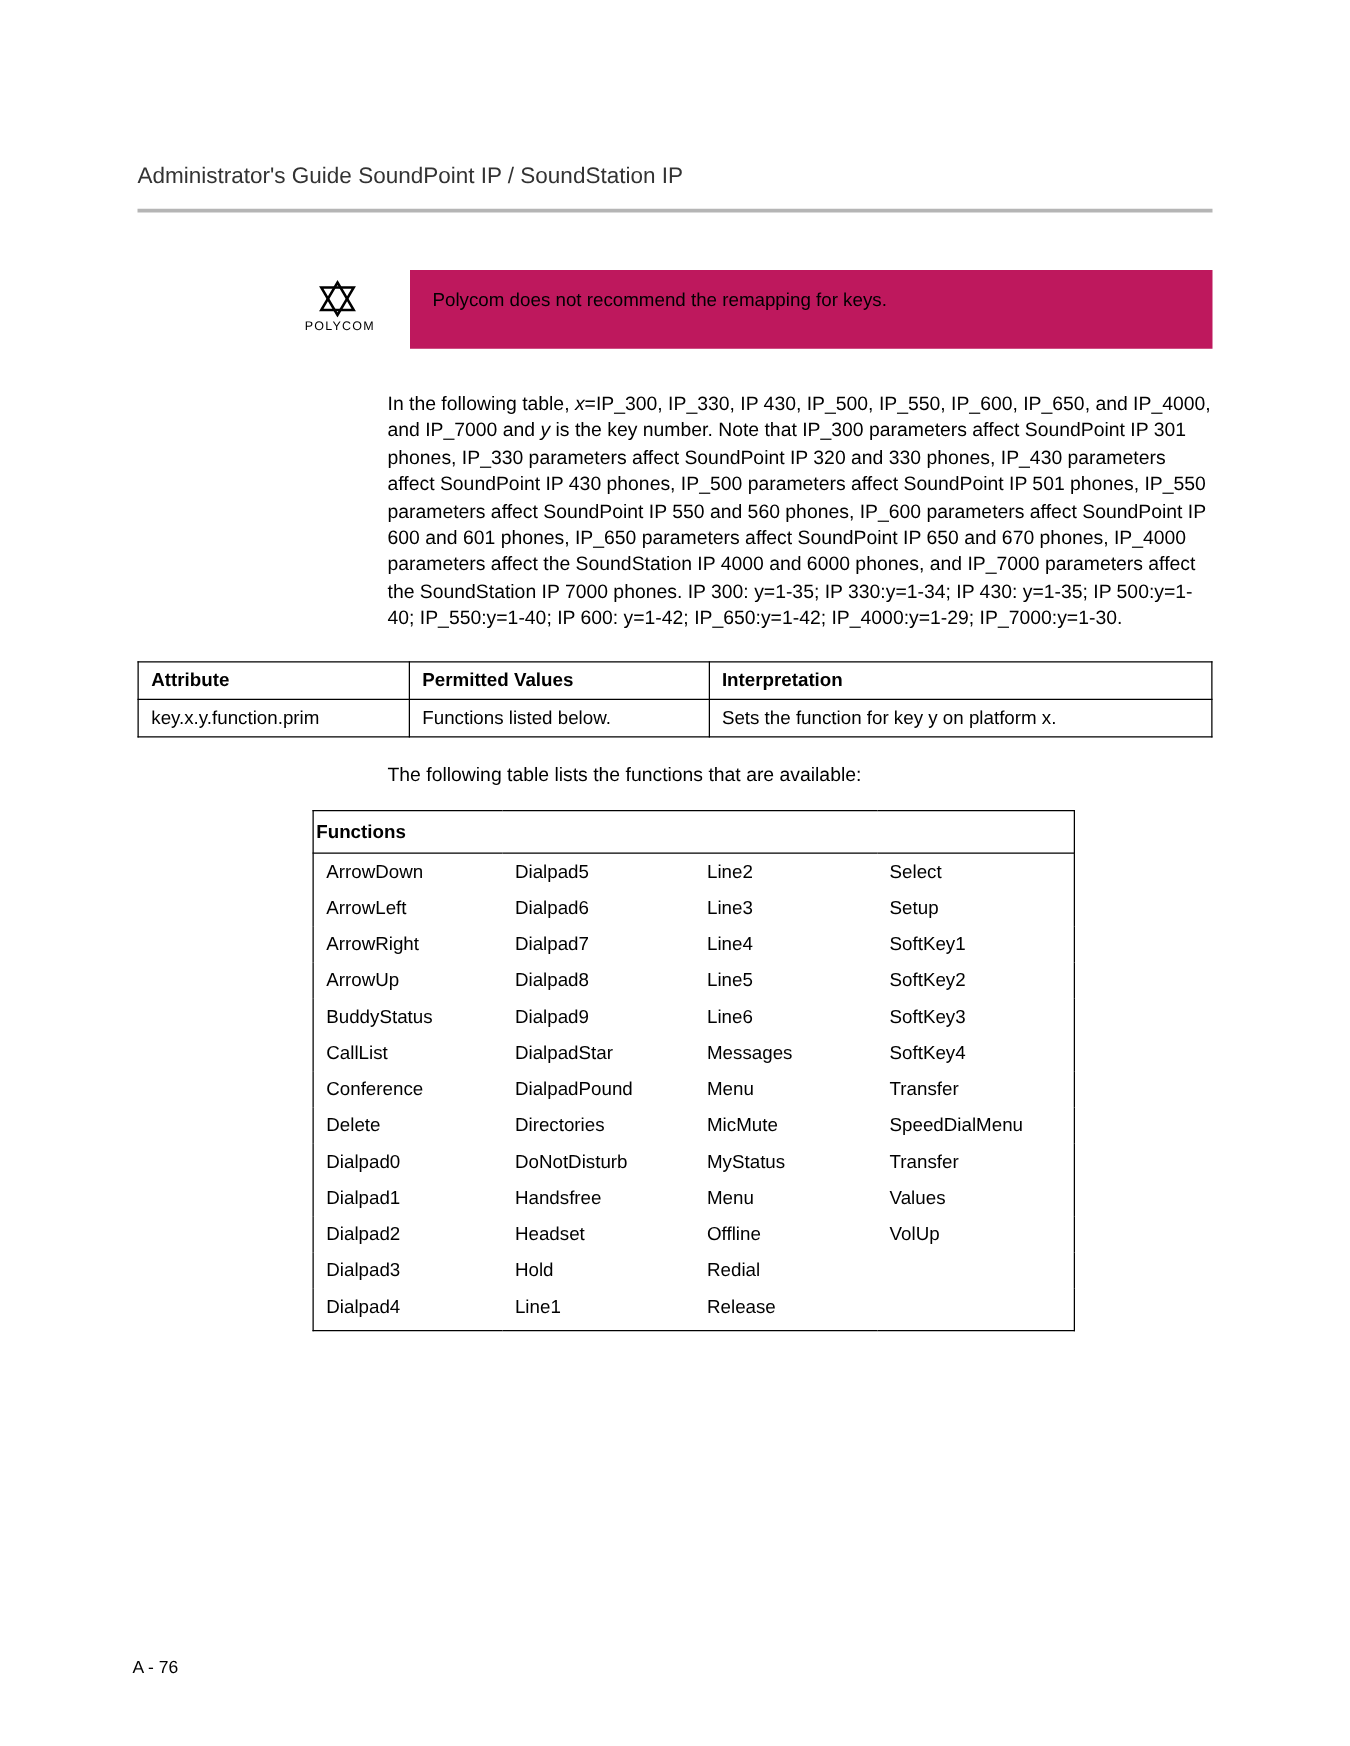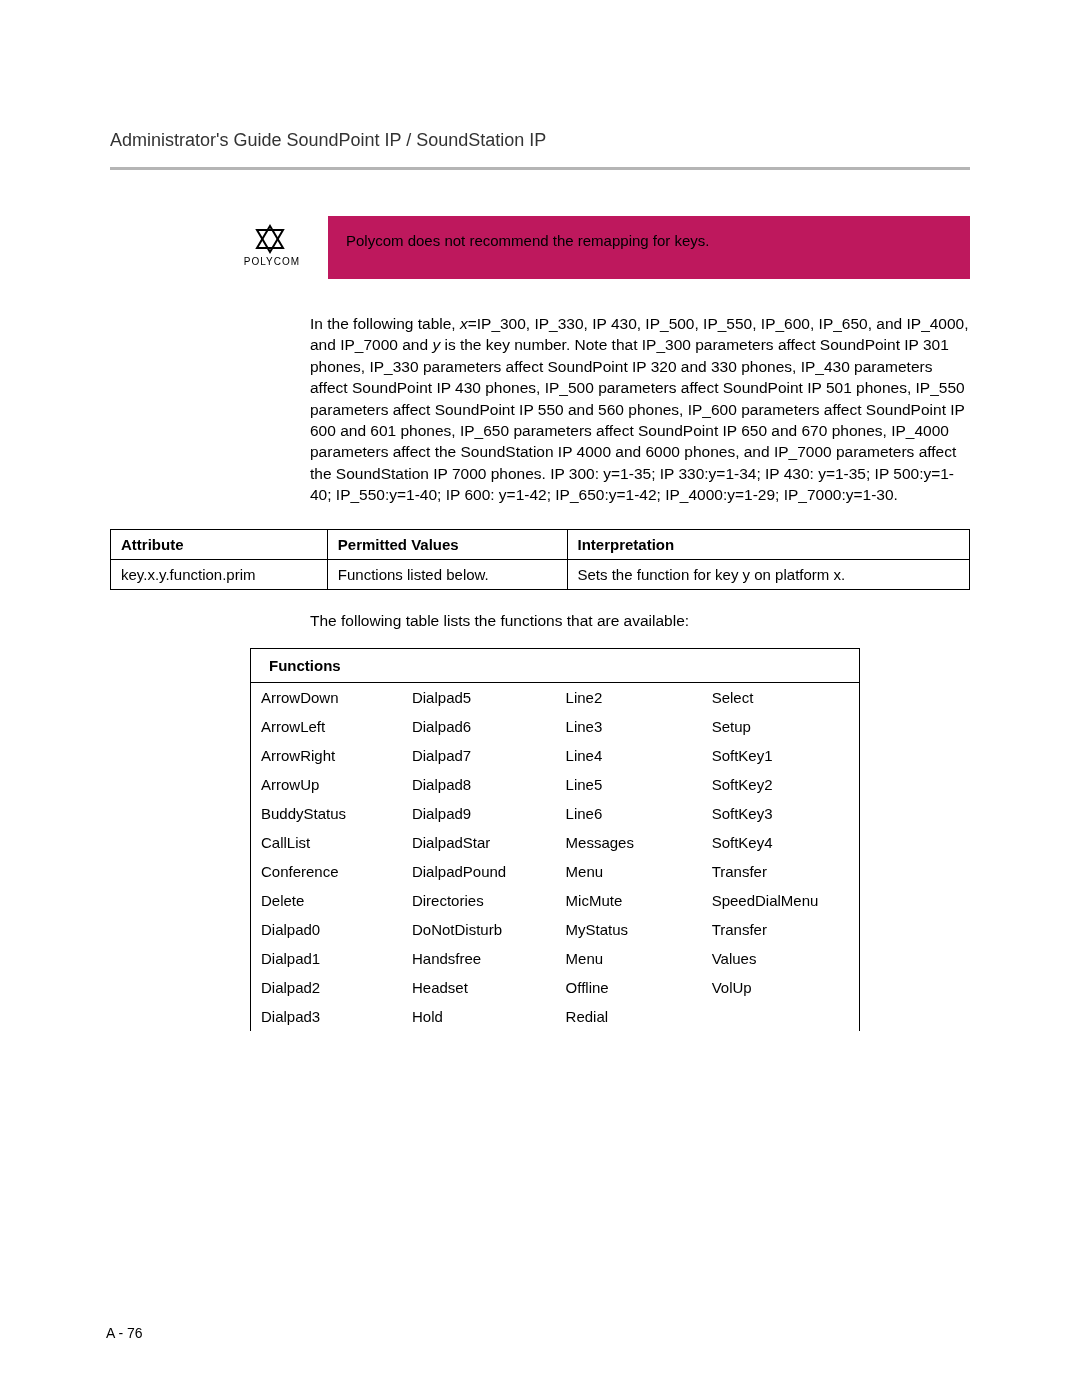--- a/index.html
+++ b/index.html
@@ -83,21 +83,21 @@
     border-collapse: collapse;
     margin-top: 18px;
     margin-left: 140px;
     width: 610px;
     font-size: 15px;
   }
   table.func-table th {
     border-top: 1px solid #000;
     border-bottom: 1px solid #000;
     text-align: left;
-    padding: 8px 18px;
+    padding: 8px 2px;
     font-weight: bold;
   }
   table.func-table td {
     padding: 6px 10px;
     vertical-align: top;
   }
   table.func-table tr.lastrow td {
     border-bottom: 1px solid #000;
     padding-bottom: 10px;
   }
@@ -224,17 +224,23 @@
           <td class="colB">Headset</td>
           <td class="colC">Offline</td>
           <td class="colD">VolUp</td>
         </tr>
         <tr>
           <td class="colA">Dialpad3</td>
           <td class="colB">Hold</td>
           <td class="colC">Redial</td>
           <td class="colD"></td>
         </tr>
+        <tr class="lastrow">
+          <td class="colA">Dialpad4</td>
+          <td class="colB">Line1</td>
+          <td class="colC">Release</td>
+          <td class="colD"></td>
+        </tr>
       </tbody>
   </table>
 
   <div class="page-num">A - 76</div>
 </div>
 
 </body></html>

